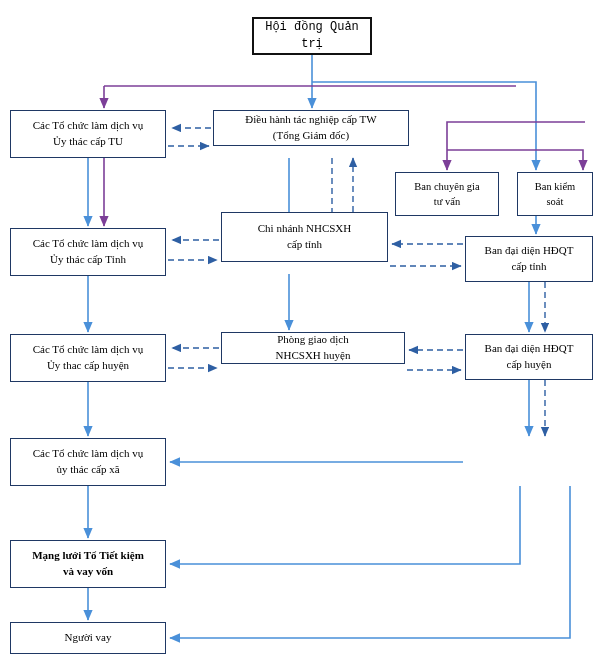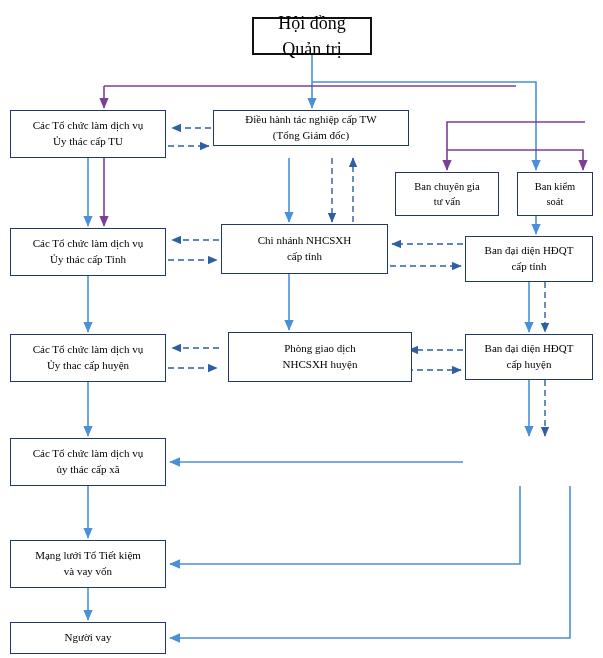--- a/index.html
+++ b/index.html
@@ -29,21 +29,22 @@
     text-align: center;
     font-size: 11px;
     line-height: 1.45;
     padding: 2px 3px;
     white-space: pre-line;
     z-index: 3;
   }
   .node.top {
     border-width: 2px;
     border-color: #111111;
-    font-size: 18px;
+    font-size: 12px;
+    font-family: Liberation Mono, monospace;
   }
   .node.small {
     font-size: 10.5px;
   }
   svg.edges {
     position: absolute;
     left: 0;
     top: 0;
     width: 603px;
     height: 658px;
@@ -141,37 +142,37 @@
 
   <div class="node small" style="left:395px; top:172px; width:104px; height:44px;">Ban chuyên gia
 tư vấn</div>
 
   <div class="node small" style="left:517px; top:172px; width:76px; height:44px;">Ban kiểm
 soát</div>
 
   <div class="node" style="left:10px; top:228px; width:156px; height:48px;">Các Tổ chức  làm dịch vụ
 Ủy thác cấp Tỉnh</div>
 
-  <div class="node" style="left:221px; top:224px; width:167px; height:50px;">Chi nhánh NHCSXH
+  <div class="node" style="left:221px; top:212px; width:167px; height:50px;">Chi nhánh NHCSXH
 cấp tỉnh</div>
 
   <div class="node" style="left:465px; top:236px; width:128px; height:46px;">Ban đại diện HĐQT
 cấp tỉnh</div>
 
   <div class="node" style="left:10px; top:334px; width:156px; height:48px;">Các Tổ chức  làm dịch vụ
 Ủy thac cấp  huyện</div>
 
-  <div class="node" style="left:228px; top:332px; width:184px; height:50px;">Phòng giao dịch
+  <div class="node" style="left:221px; top:332px; width:184px; height:32px;">Phòng giao dịch
 NHCSXH  huyện</div>
 
   <div class="node" style="left:465px; top:334px; width:128px; height:46px;">Ban đại diện HĐQT
 cấp huyện</div>
 
   <div class="node" style="left:10px; top:438px; width:156px; height:48px;">Các Tổ chức  làm dịch vụ
 ủy thác cấp xã</div>
 
 
-  <div class="node" style="left:10px; top:540px; width:156px; height:48px;">Mạng lưới Tổ Tiết kiệm
+  <div class="node" style="left:10px; top:540px; width:156px; height:48px;font-weight:bold;">Mạng lưới Tổ Tiết kiệm
 và vay vốn</div>
 
   <div class="node" style="left:10px; top:622px; width:156px; height:32px;">Người  vay</div>
 
 </div>
 
 </body></html>

